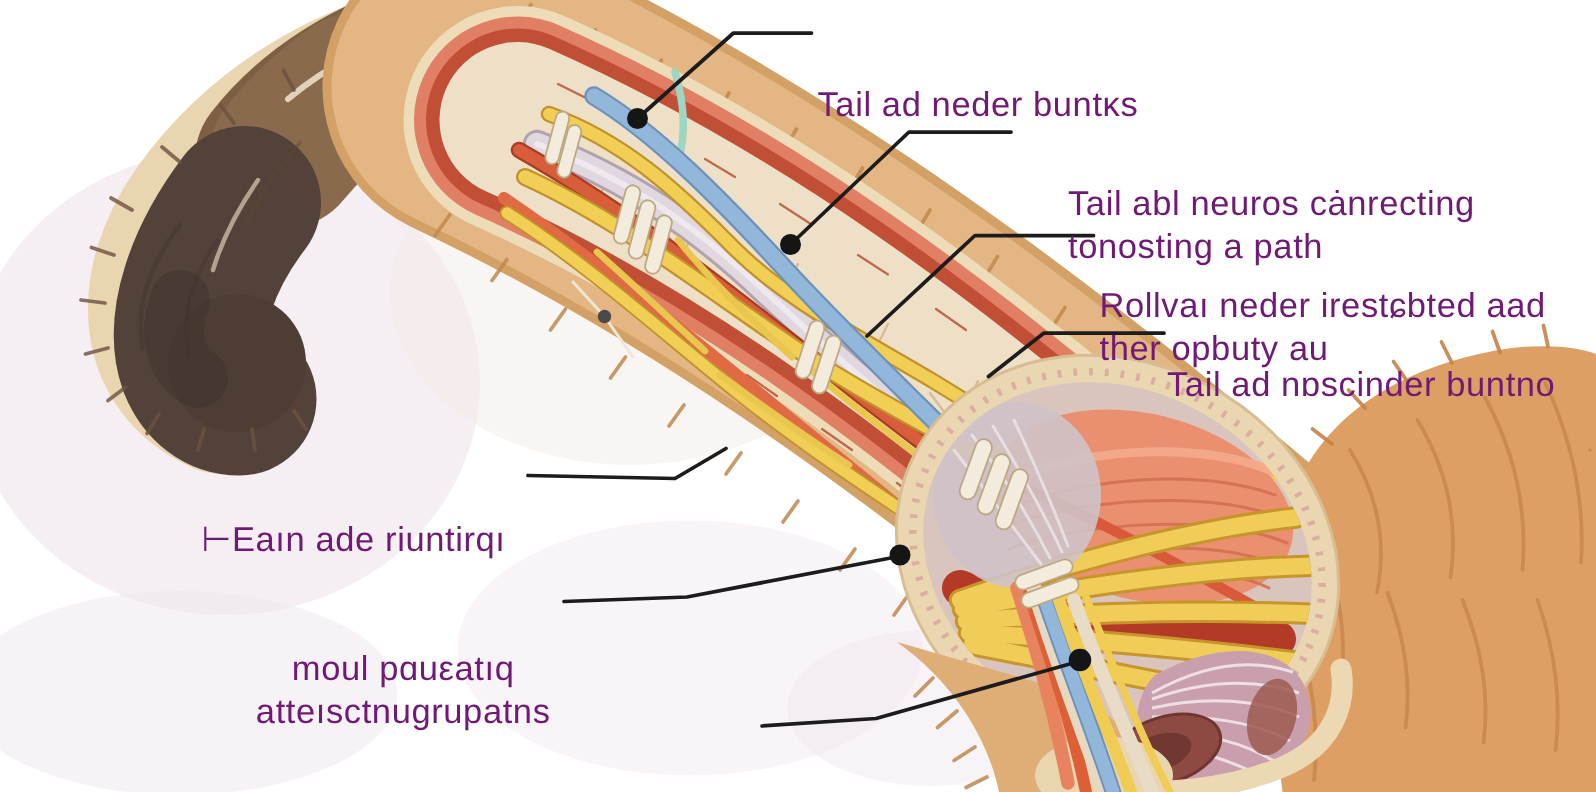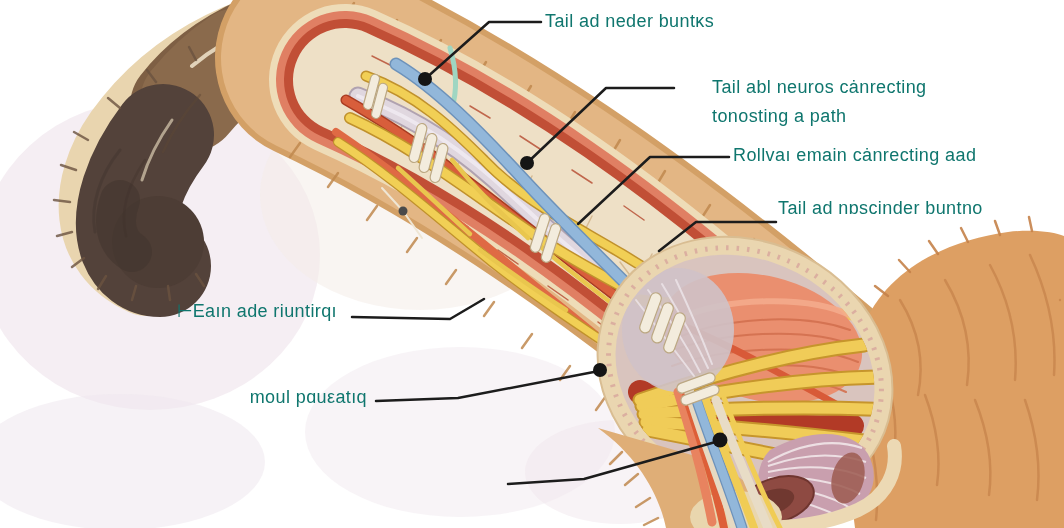--- a/index.html
+++ b/index.html
@@ -1,20 +1,20 @@
 <!DOCTYPE html>
 <html><head>
 <meta charset="utf-8">
 <style>
   html,body{margin:0;padding:0;background:#ffffff;}
   .stage{position:relative;width:1064px;height:528px;overflow:hidden;background:#ffffff;
          font-family:"Liberation Sans","DejaVu Sans",sans-serif;}
   .stage svg{position:absolute;left:0;top:0;}
-  .lbl{position:absolute;color:#0f766e;font-size:18px;line-height:29px;letter-spacing:.4px;
-       white-space:nowrap;z-index:5;}
+  .lbl{position:absolute;color:#701a75;font-size:23px;line-height:29px;letter-spacing:.4px;
+       white-space:nowrap;z-index:5;margin-top:48px;}
   .lbl span{display:block;}
   .lbl.r{text-align:center;}
 </style>
 </head>
 <body>
 
 <div class="stage">
 
 <svg width="1064" height="528" viewBox="0 0 1064 528">
 
@@ -302,27 +302,29 @@
 </svg>
 
   <div class="lbl" style="left:545px;top:7px;">
     <span>Tail ad neder buntκs</span>
   </div>
   <div class="lbl" style="left:712px;top:73px;">
     <span>Tail abl neuros cȧnrecting</span>
     <span>tonosting a path</span>
   </div>
   <div class="lbl" style="left:733px;top:141px;">
-    <span>Rollvaı emain cȧnrecting aad</span>
+    <span>Rollvaı neder irestɕbted aad</span>
+    <span>ther opbuty au</span>
   </div>
   <div class="lbl" style="left:778px;top:194px;">
     <span>Tail ad nɒscinder buntno</span>
   </div>
   <div class="lbl r" style="right:727px;top:297px;">
     <span>⊢Eaın ade riuntirqı</span>
   </div>
   <div class="lbl r" style="right:697px;top:383px;">
     <span>moul pɑuεatıq</span>
+    <span>atteısctnugrupatns</span>
   </div>
   <div class="lbl r" style="right:572px;top:463px;">
   </div>
 
 </div>
 
 </body></html>

